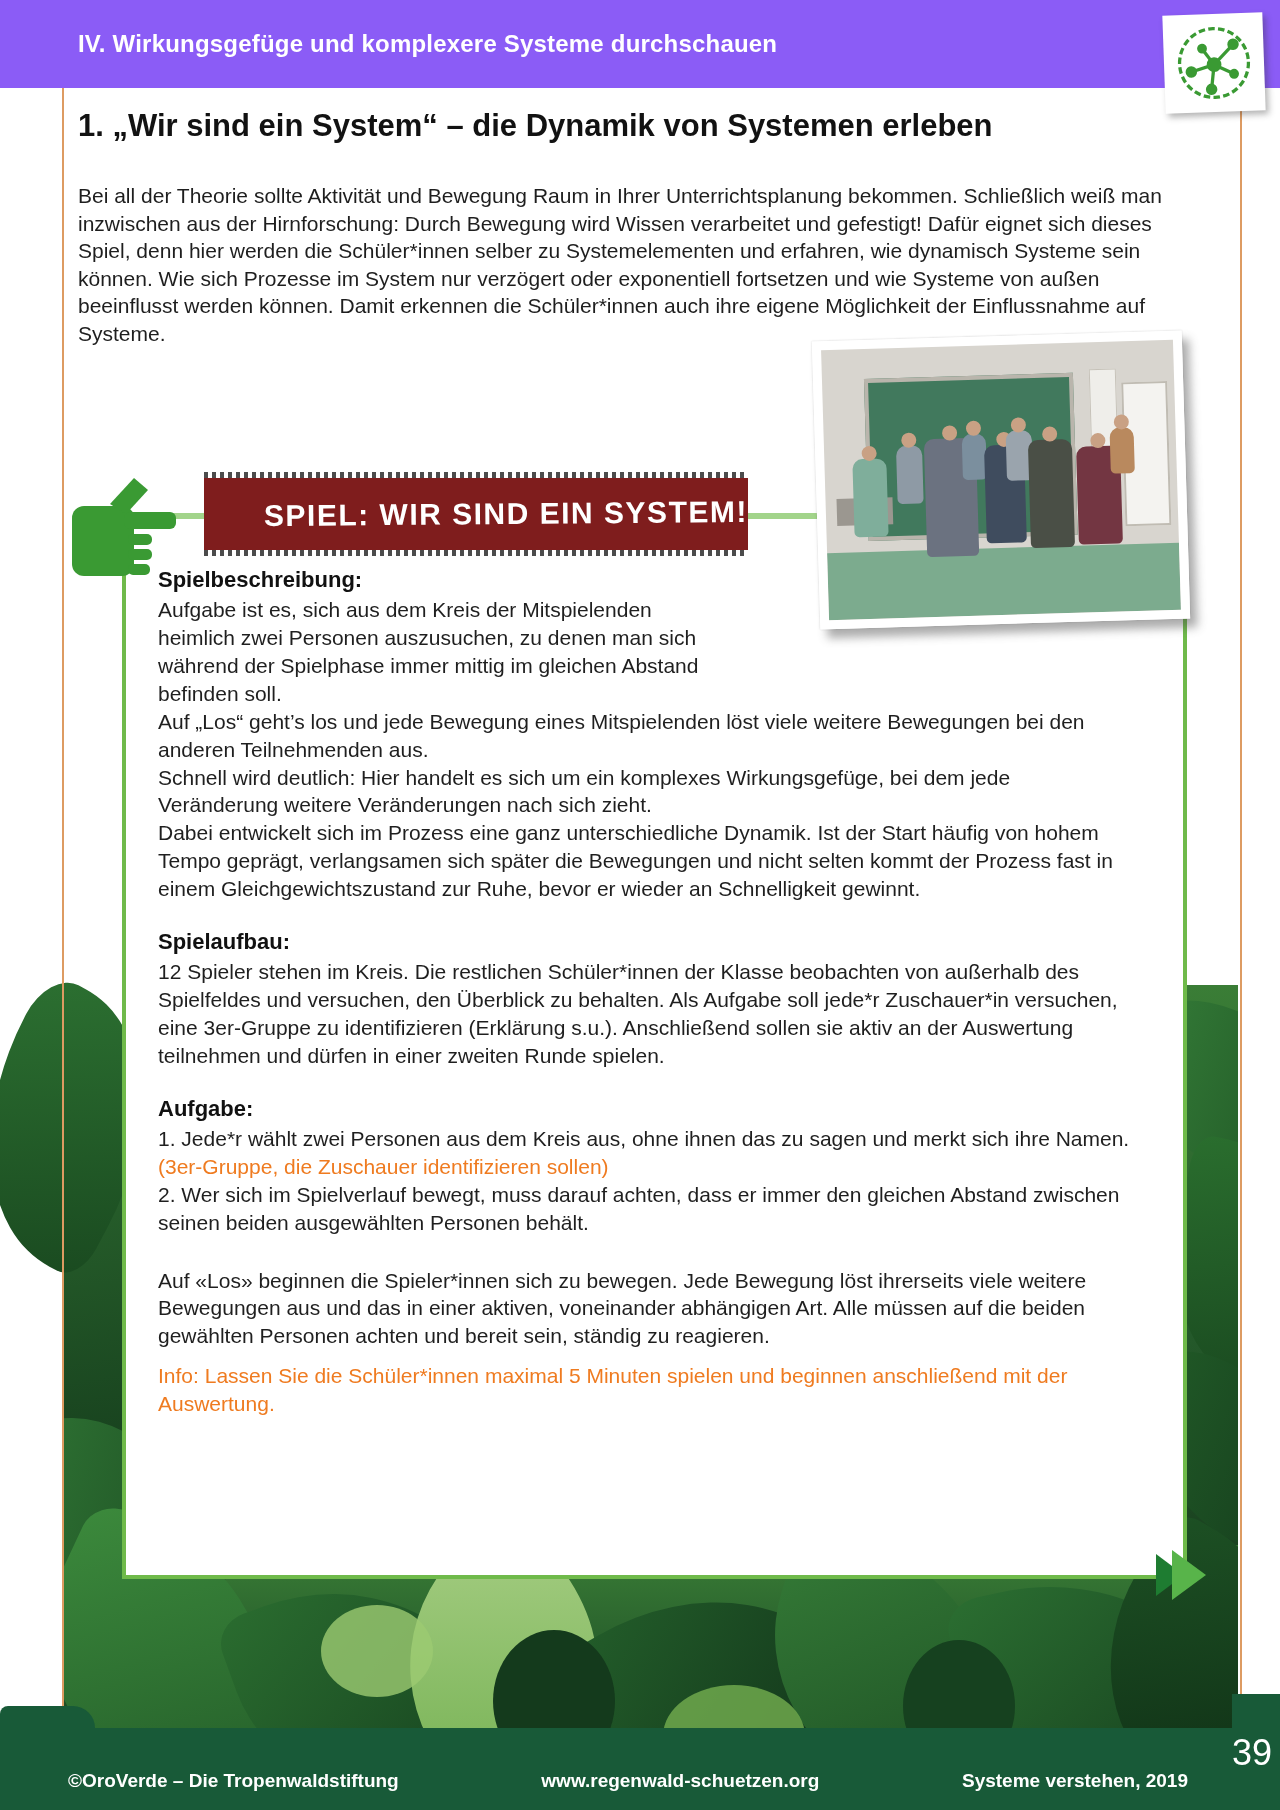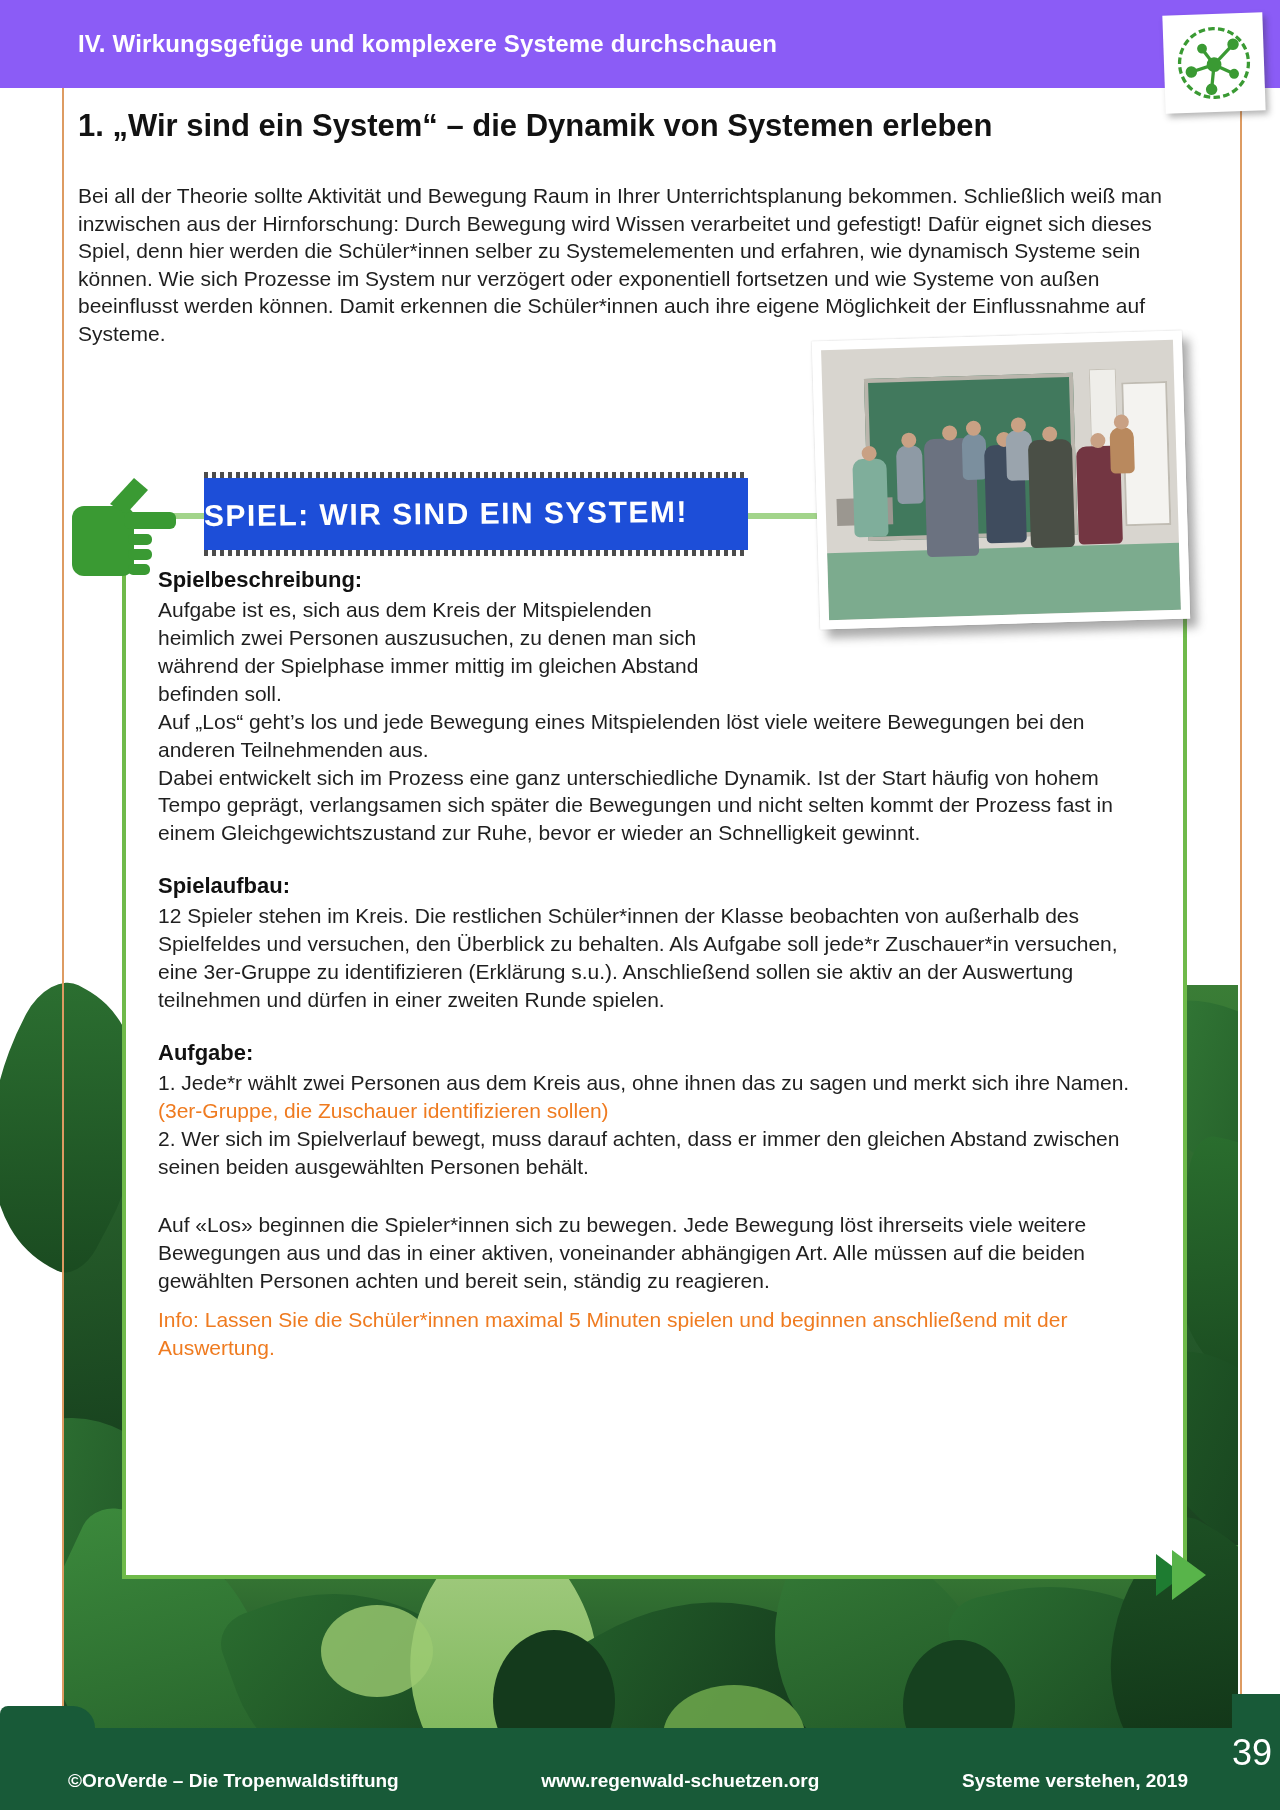--- a/index.html
+++ b/index.html
@@ -28,22 +28,22 @@
   .chalkboard{position:absolute;left:12%;top:11%;width:57%;height:57%;background:#41795d;border:4px solid #b9b5ac;}
   .whiteboard{position:absolute;right:2%;top:15%;width:12%;height:52%;background:#f4f3f0;border:2px solid #c0bcb3;}
   .flipchart{position:absolute;right:16.5%;top:10%;width:7%;height:40%;background:#efeeea;border:1px solid #c6c2b9;}
   .floor{position:absolute;left:0;bottom:0;width:100%;height:25%;background:#7cab8e;}
   .desk{position:absolute;left:3%;top:55%;width:16%;height:10%;background:#9b9790;}
   .ph{position:absolute;border-radius:10px 10px 5px 5px;}
   .ph::before{content:"";position:absolute;top:-13px;left:50%;transform:translateX(-50%);
     width:15px;height:15px;border-radius:50%;background:#c9a184;}
   
   .connector{position:absolute;height:5px;background:#a2d48a;z-index:3;}
-  .badge{position:absolute;left:204px;top:478px;width:544px;height:72px;background:#1d4ed8;z-index:4;
-    display:flex;align-items:center;justify-content:flex-start;}
+  .badge{position:absolute;left:204px;top:478px;width:544px;height:72px;background:#7f1d1d;z-index:4;
+    display:flex;align-items:center;justify-content:flex-end;}
   .badge::before,.badge::after{content:"";position:absolute;left:0;width:100%;height:6px;
     background-image:repeating-linear-gradient(90deg,#4c4c4c 0 4px,transparent 4px 8px);}
   .badge::before{top:-6px;}
   .badge::after{bottom:-6px;}
   .badge-label{color:#ffffff;font-size:30px;font-weight:bold;letter-spacing:1.5px;transform:rotate(-.5deg);white-space:nowrap;}
   .hand{position:absolute;left:58px;top:466px;width:120px;height:128px;z-index:5;}
   
   .content-box{position:absolute;left:122px;top:513px;width:1065px;height:1066px;background:#ffffff;
     border:4px solid #6fba4a;border-top-color:#a2d48a;box-sizing:border-box;z-index:2;
     padding:50px 48px 0 32px;}
@@ -159,20 +159,21 @@
 <div class="connector" style="left:160px;top:514px;width:46px;"></div>
 <div class="connector" style="left:748px;top:514px;width:72px;"></div>
 <div class="badge">
   <span class="badge-label">SPIEL: WIR SIND EIN SYSTEM!</span>
 </div>
 
 <div class="content-box">
   <div class="sec-head">Spielbeschreibung:</div>
   <p class="body-p narrow">Aufgabe ist es, sich aus dem Kreis der Mitspielenden heimlich zwei Personen auszusuchen, zu denen man sich während der Spielphase immer mittig im gleichen Abstand befinden soll.</p>
   <p class="body-p">Auf „Los“ geht’s los und jede Bewegung eines Mitspielenden löst viele weitere Bewegungen bei den anderen Teilnehmenden aus.</p>
+  <p class="body-p">Schnell wird deutlich: Hier handelt es sich um ein komplexes Wirkungsgefüge, bei dem jede Veränderung weitere Veränderungen nach sich zieht.</p>
   <p class="body-p">Dabei entwickelt sich im Prozess eine ganz unterschiedliche Dynamik. Ist der Start häufig von hohem Tempo geprägt, verlangsamen sich später die Bewegungen und nicht selten kommt der Prozess fast in einem Gleichgewichtszustand zur Ruhe, bevor er wieder an Schnelligkeit gewinnt.</p>
 
   <div class="sec-head mt">Spielaufbau:</div>
   <p class="body-p">12 Spieler stehen im Kreis. Die restlichen Schüler*innen der Klasse beobachten von außerhalb des Spielfeldes und versuchen, den Überblick zu behalten. Als Aufgabe soll jede*r Zuschauer*in versuchen, eine 3er-Gruppe zu identifizieren (Erklärung s.u.). Anschließend sollen sie aktiv an der Auswertung teilnehmen und dürfen in einer zweiten Runde spielen.</p>
 
   <div class="sec-head mt">Aufgabe:</div>
   <p class="body-p"><span>1. Jede*r wählt zwei Personen aus dem Kreis aus, ohne ihnen das zu sagen und merkt sich ihre Namen. </span><span class="orange-text">(3er-Gruppe, die Zuschauer identifizieren sollen)</span></p>
   <p class="body-p">2. Wer sich im Spielverlauf bewegt, muss darauf achten, dass er immer den gleichen Abstand zwischen seinen beiden ausgewählten Personen behält.</p>
 
 

